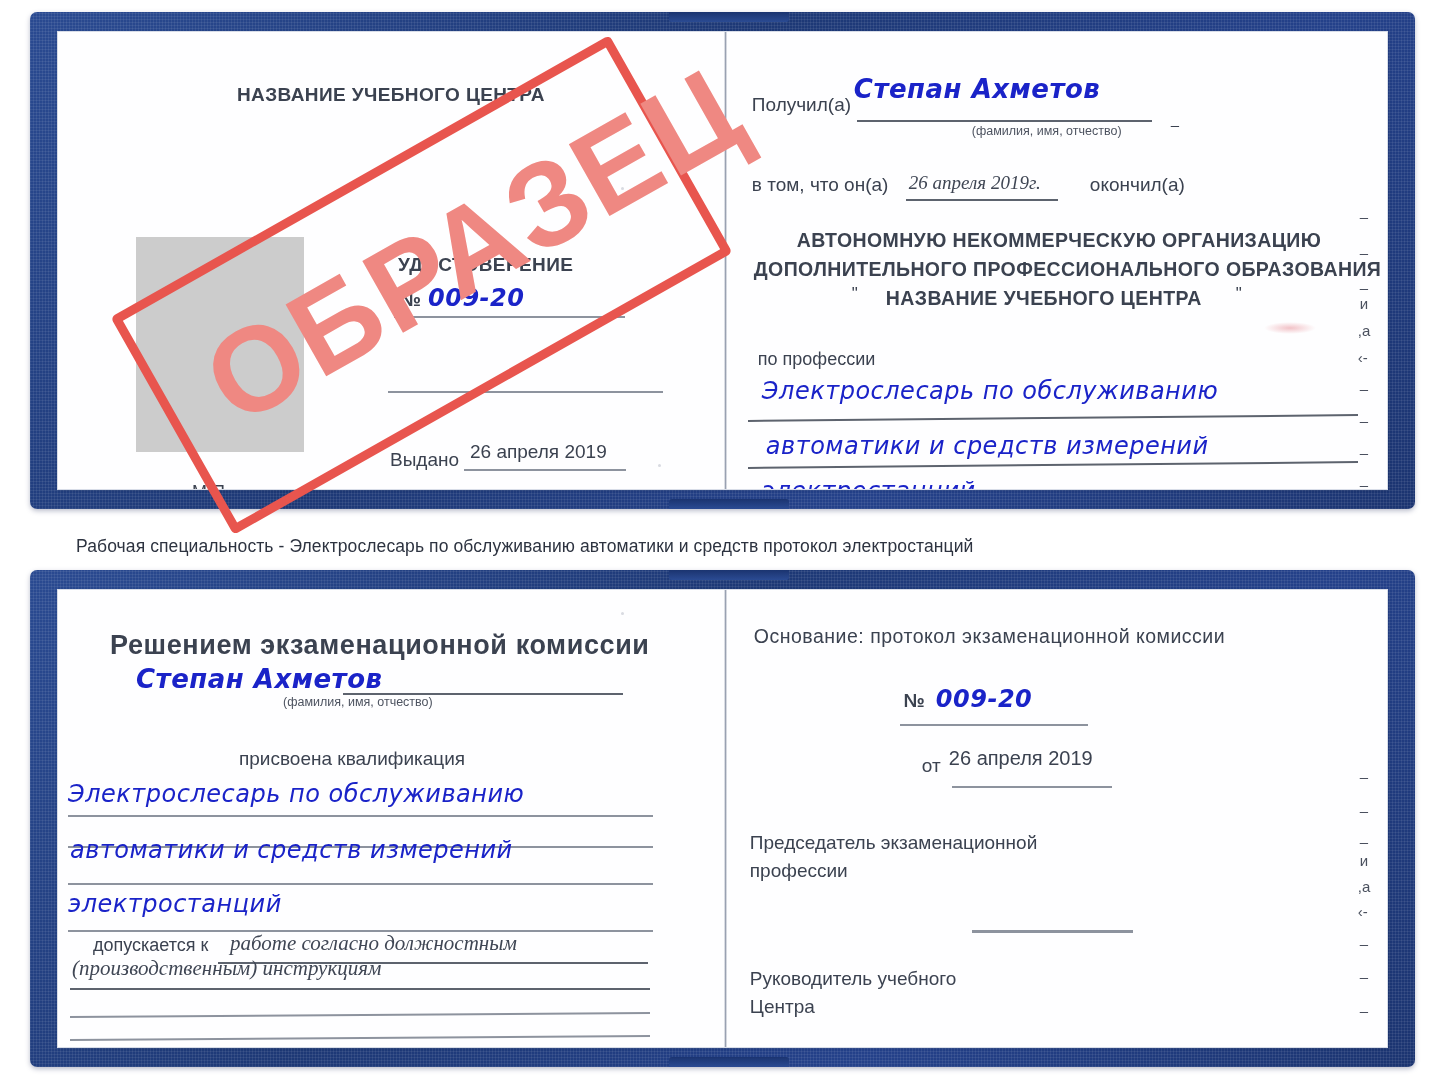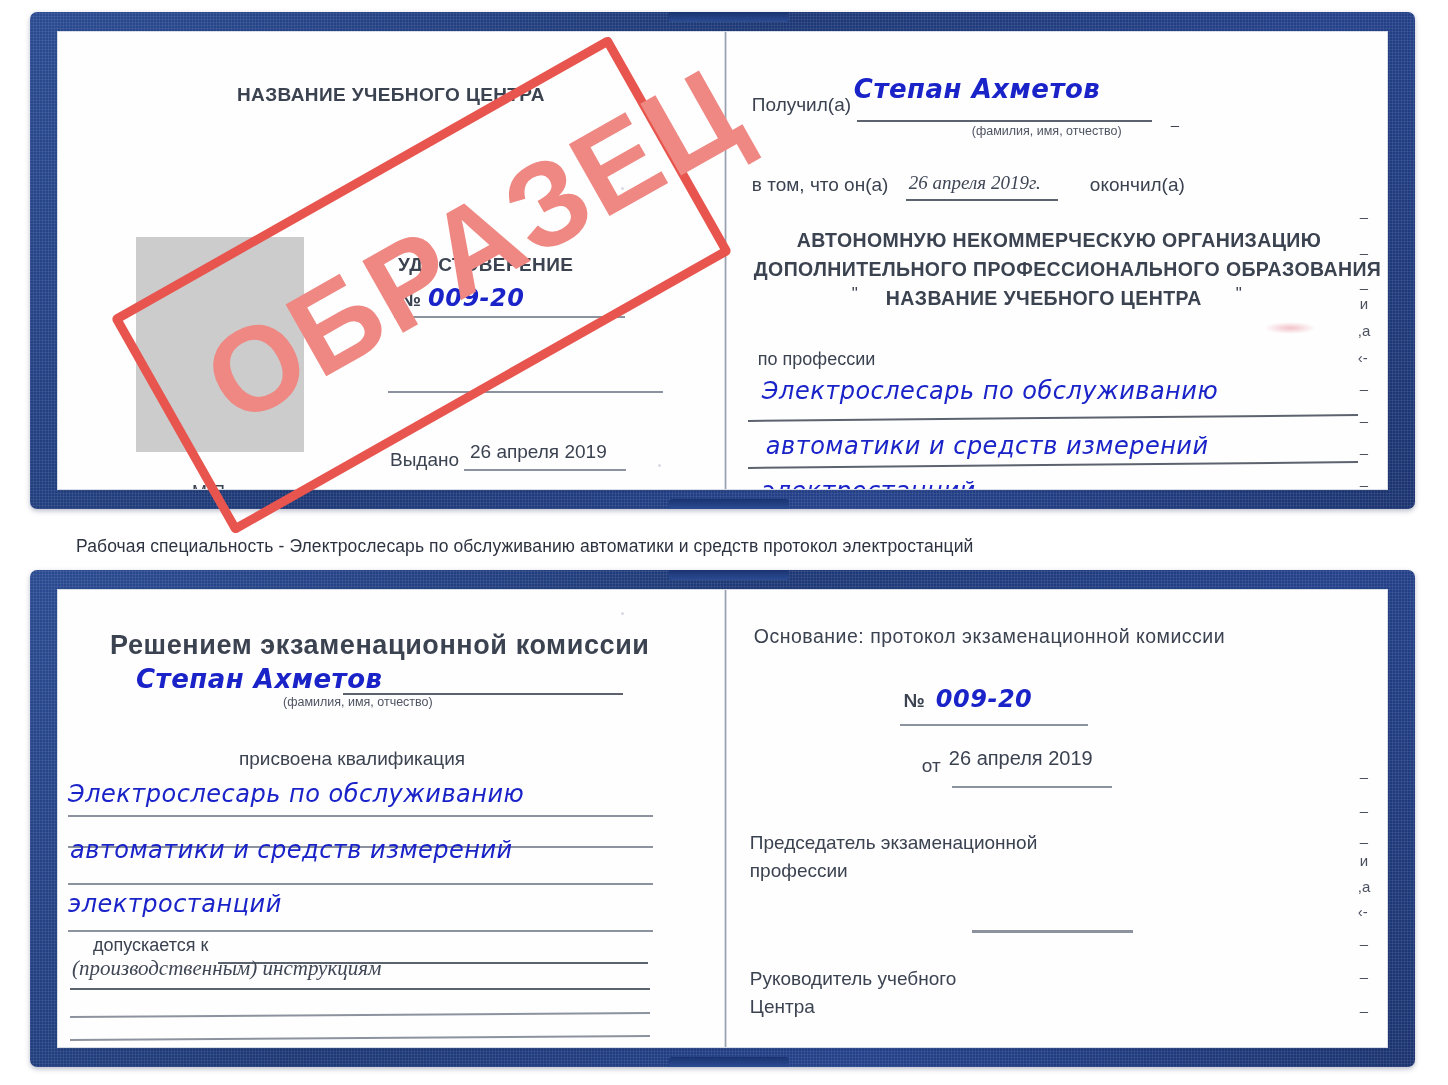--- a/index.html
+++ b/index.html
@@ -216,20 +216,21 @@
       <div class="rule" style="left:10px;top:225px;width:585px;"></div>
 
       <div class="rule" style="left:10px;top:256px;width:585px;"></div>
       <div class="t hand" style="left:12px;top:246px;font-size:24px;">автоматики и средств измерений</div>
       <div class="rule" style="left:10px;top:293px;width:585px;"></div>
 
       <div class="t hand" style="left:10px;top:300px;font-size:24px;">электростанций</div>
       <div class="rule" style="left:10px;top:340px;width:585px;"></div>
 
       <div class="t" style="left:24px;top:345px;font-size:18px;margin-left:11px;">допускается к</div>
+      <div class="t hand2" style="left:172px;top:341px;font-size:21px;">работе согласно должностным</div>
       <div class="rule dark" style="left:160px;top:372px;width:430px;"></div>
       <div class="t hand2" style="left:14px;top:366px;font-size:21px;">(производственным) инструкциям</div>
       <div class="rule dark" style="left:12px;top:398px;width:580px;"></div>
 
       <div class="rule" style="left:12px;top:424px;width:580px;transform:rotate(-0.4deg);"></div>
       <div class="rule" style="left:12px;top:447px;width:580px;transform:rotate(-0.4deg);"></div>
 
       <div class="speck" style="left:563px;top:22px;width:3px;height:3px;"></div>
     </div>
 

